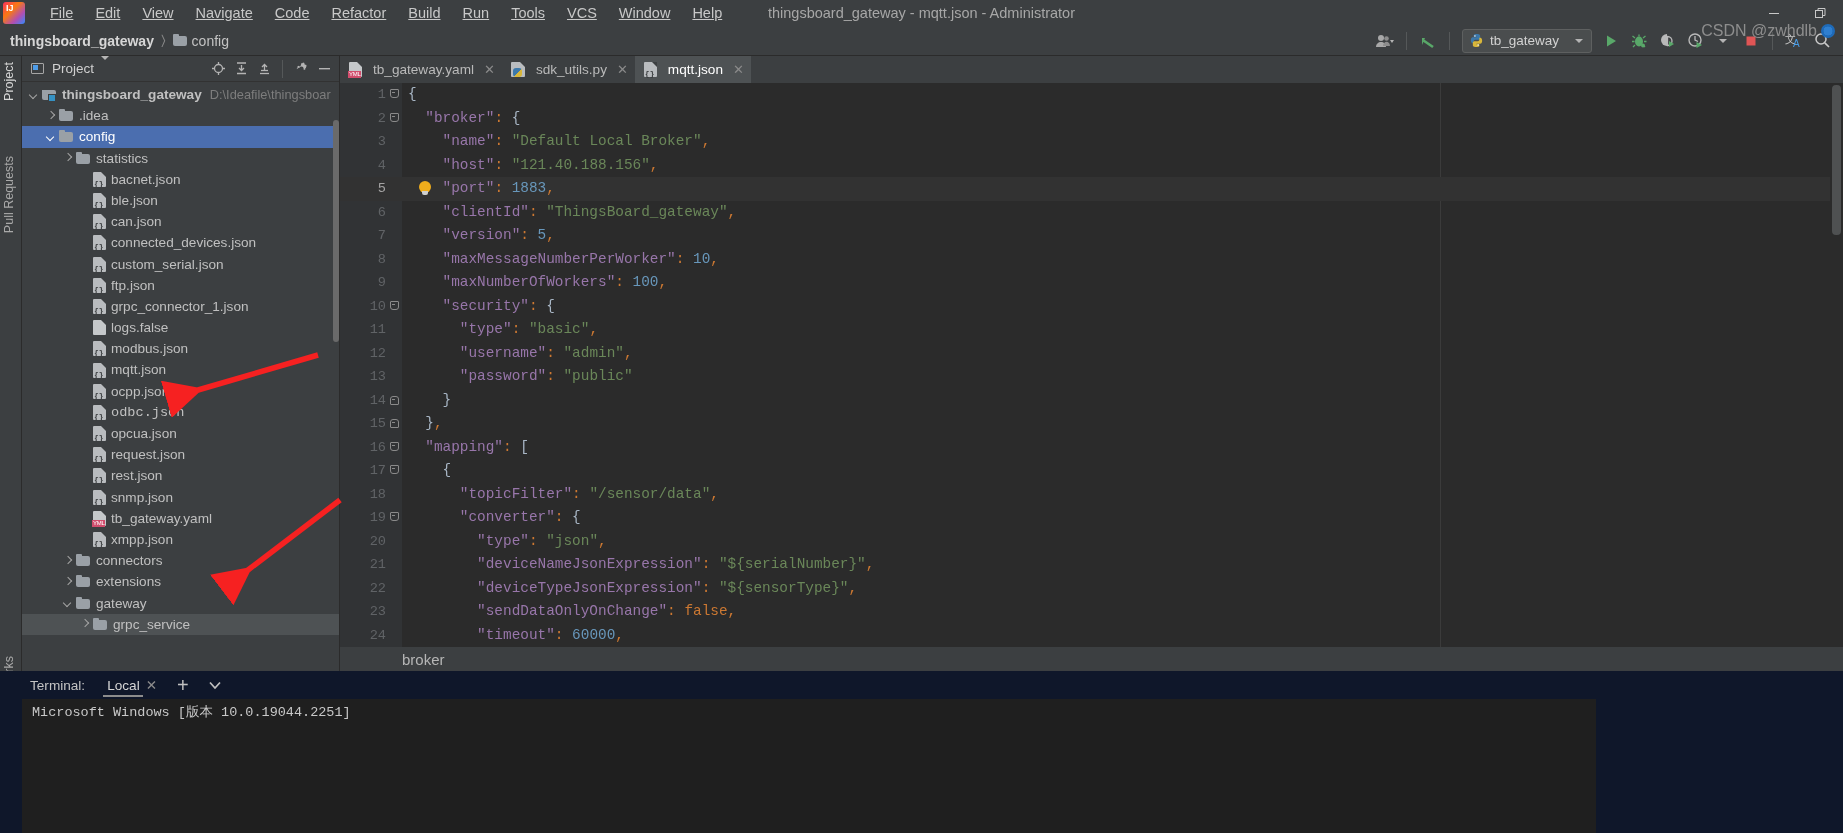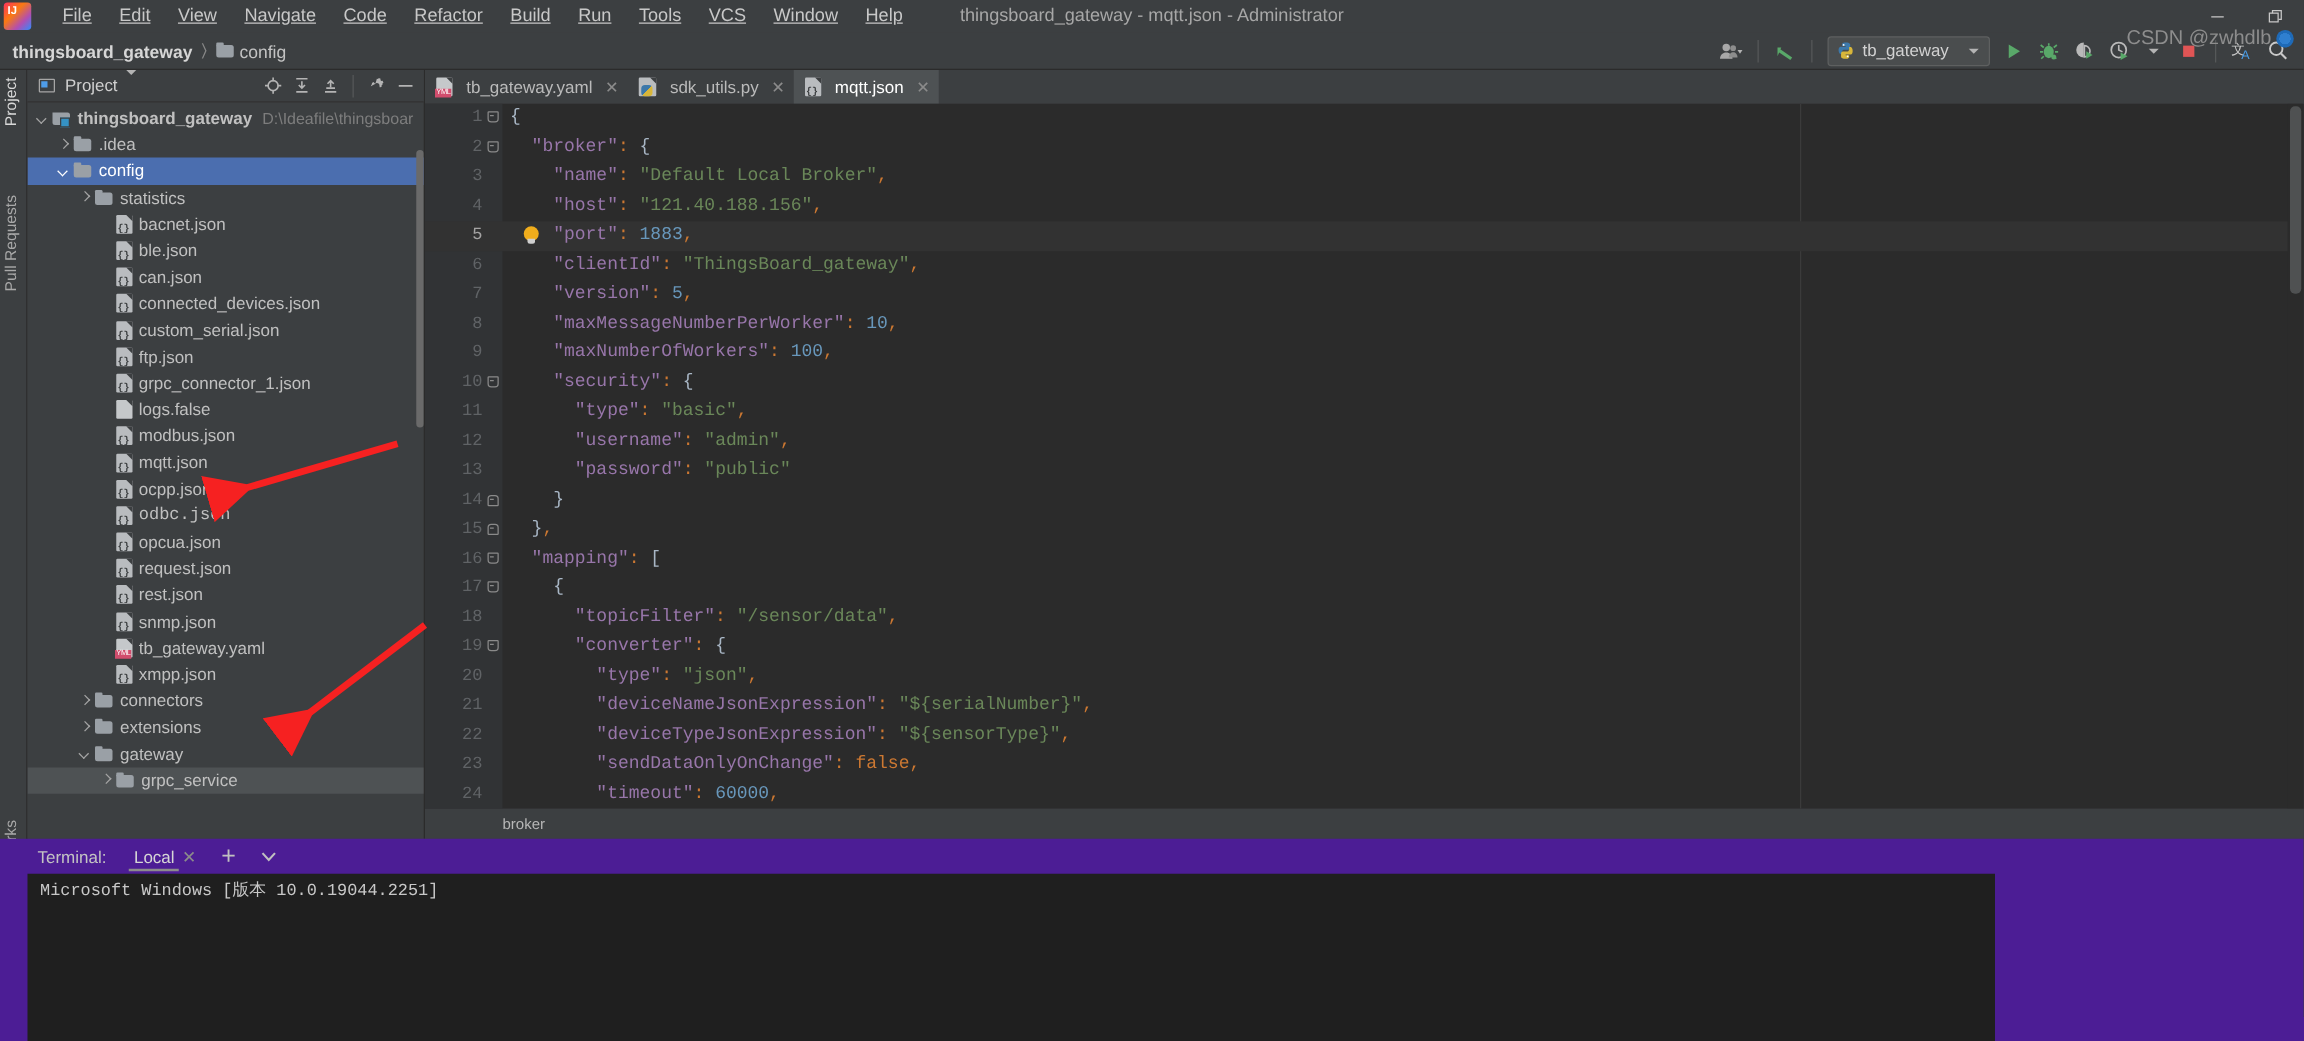--- a/index.html
+++ b/index.html
@@ -241,26 +241,26 @@
   }
   .editor-scroll {
     position:absolute; right:0; top:0; width:13px; height:564px; background:#2b2b2b;
   }
   .editor-scroll .thumb { position:absolute; left:2px; top:2px; width:9px; height:150px; background:#4f5152; border-radius:4px;}
 
   
   .editor-crumb {
     position:absolute; left:340px; top:647px; width:1503px; height:24px;
     background:#3c3f41; display:flex; align-items:center;
-    font-size:12px; color:#b6b6b6; padding-left:62px;
+    font-size:15px; color:#b6b6b6; padding-left:62px;
   }
 
   
   .botbar {
-    position:absolute; left:0; top:671px; width:1843px; height:162px; background:#4c1d95;
+    position:absolute; left:0; top:671px; width:1843px; height:162px; background:#0f172a;
   }
   .termhdr {
     position:absolute; left:22px; top:0; width:1821px; height:28px; display:flex; align-items:center;
     font-size:13.6px; color:#c3c3c3;
   }
   .termhdr .title { margin-left:8px; }
   .termtab {
     margin-left:22px; display:flex; align-items:center; gap:6px; position:relative;
     height:28px; color:#d6d6d6;
   }

